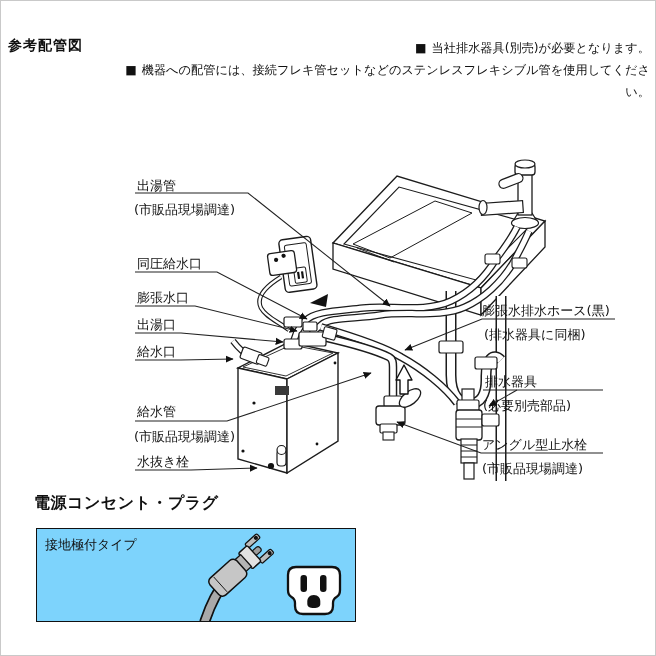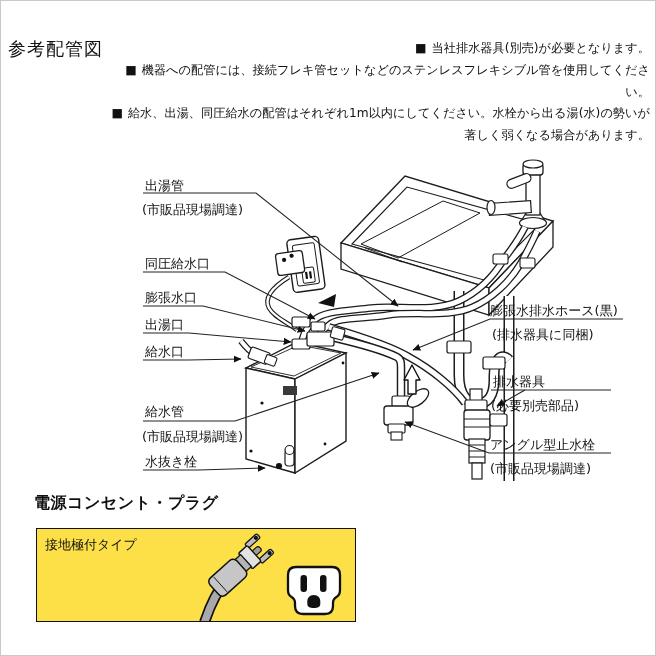--- a/index.html
+++ b/index.html
@@ -1,42 +1,41 @@
 <!DOCTYPE html>
 <html><head>
 <meta charset="utf-8">
 <style>
   html,body{margin:0;padding:0;background:#fff;}
   #page{position:relative;width:654px;height:654px;background:#fff;border:1px solid #c9c9c9;
         font-family:"DejaVu Sans","Liberation Sans",sans-serif;color:#111;overflow:hidden;}
-  .title{position:absolute;left:7px;top:36px;font-size:18px;font-weight:normal;letter-spacing:1px;}
+  .title{position:absolute;left:7px;top:36px;font-size:14px;font-weight:bold;letter-spacing:1px;}
   .notes{position:absolute;left:109px;top:37px;width:540px;}
   .note{font-size:12.2px;line-height:21.8px;padding-left:17px;text-indent:-17px;text-align:right;}
   .note .bullet{margin-right:5px;}
   .power-heading{position:absolute;left:33px;top:492px;font-size:16px;font-weight:bold;letter-spacing:0.5px;text-align:center;}
-  .power-box{position:absolute;left:35px;top:527px;width:318px;height:92px;border:1.6px solid #111;background:#fde047;}
+  .power-box{position:absolute;left:35px;top:527px;width:318px;height:92px;border:1.6px solid #111;background:#7dd3fc;}
   .power-type{position:absolute;left:8px;top:7px;font-size:13px;}
   .power-art{position:absolute;left:138px;top:0;width:180px;height:92px;}
-  #diagram{position:absolute;left:12px;top:150px;width:640px;height:348px;}
+  #diagram{position:absolute;left:4px;top:150px;width:640px;height:348px;}
   svg{display:block;}
   svg text{font-size:13px;fill:#111;}
   .ln{stroke:#222;stroke-width:1.05;fill:none;}
   .s{stroke:#1c1c1c;fill:#fff;}
 </style>
 </head>
 <body>
 
 <div id="page">
 
   <div class="title">参考配管図</div>
 
   <div class="notes">
     <div class="note"><span class="bullet">■</span><span>当社排水器具(別売)が必要となります。</span></div>
     <div class="note"><span class="bullet">■</span><span>機器への配管には、接続フレキ管セットなどのステンレスフレキシブル管を使用してください。</span></div>
-    <div class="note"><span class="bullet">■</span><span>給水、出湯、同圧給水の配管はそれぞれ1m以内にしてください。水栓から出る湯(水)の勢いが著しく弱くなる場合があります。</span></div>
   </div>
 
   <div id="diagram">
   <svg viewBox="0 0 656 348" width="656" height="348">
     <defs>
       <marker id="ah" markerWidth="9" markerHeight="9" refX="7" refY="4" orient="auto">
         <path d="M0,0.6 L7.6,4 L0,7.4 Z" fill="#111"></path>
       </marker>
     </defs>
 

